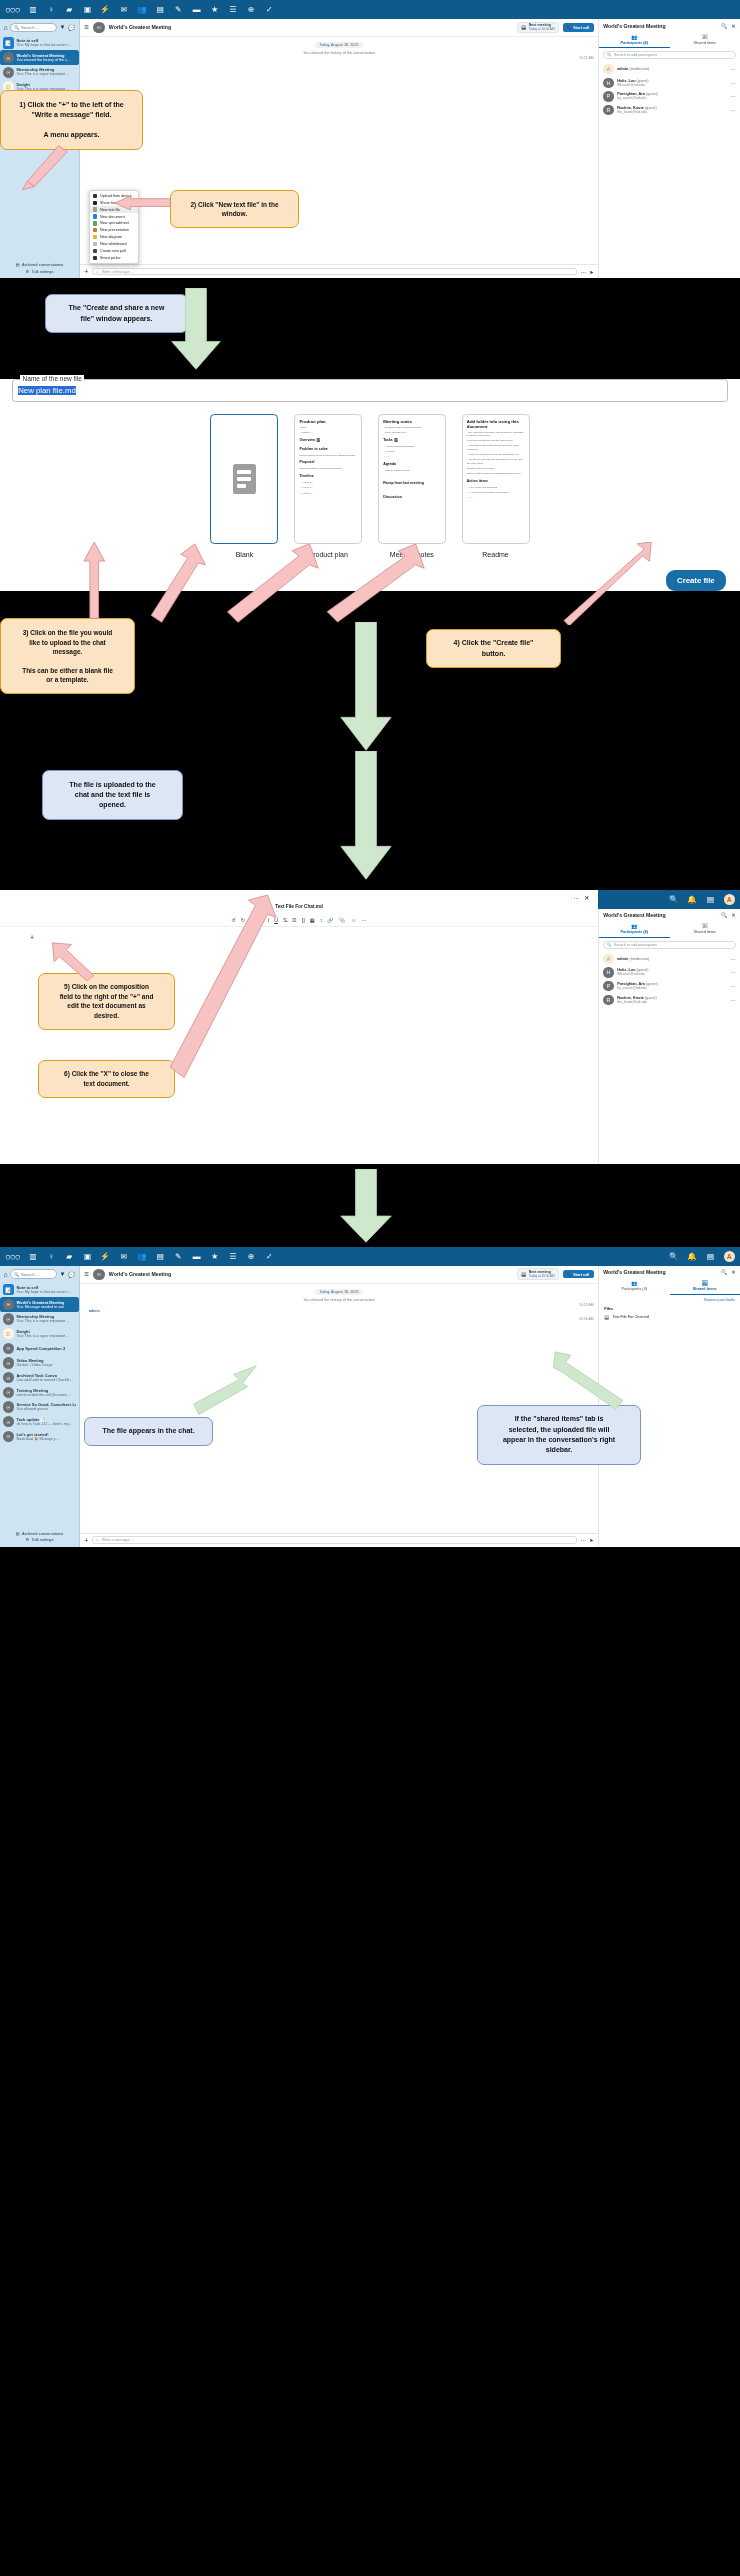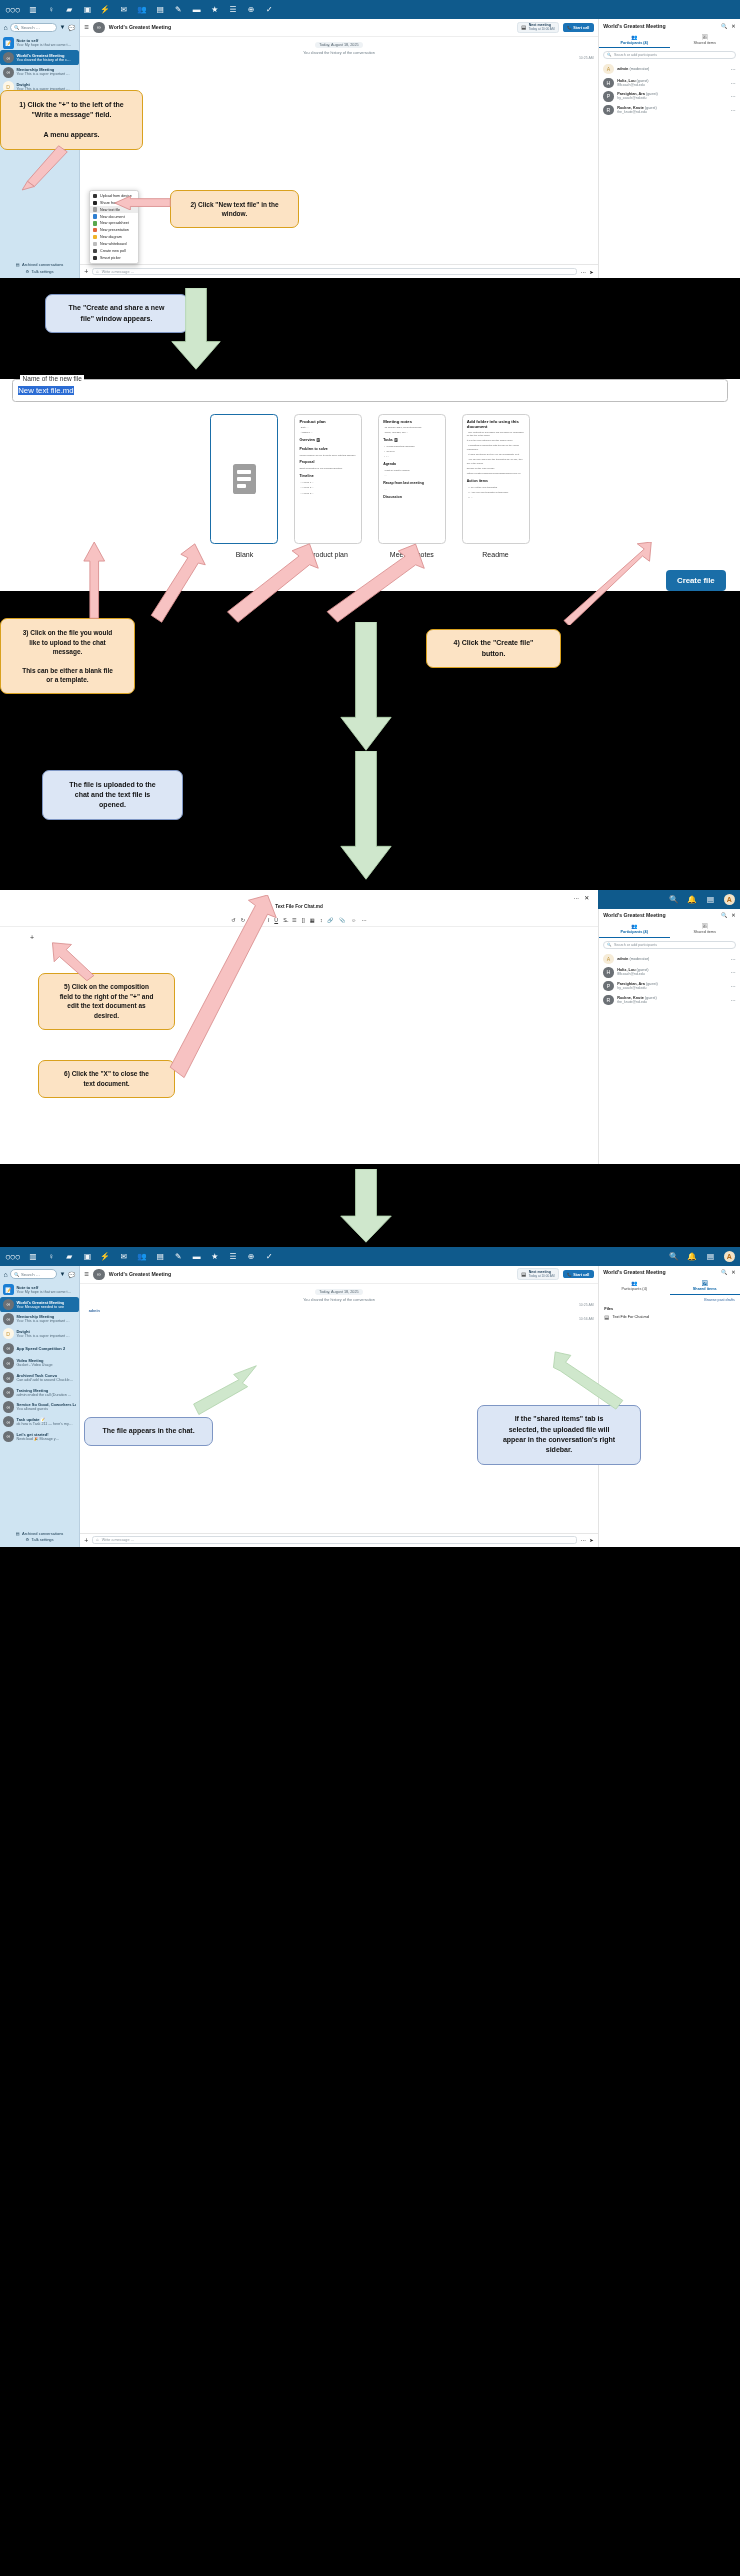--- a/index.html
+++ b/index.html
@@ -115,21 +115,21 @@
   .fieldwrap .val { font-size:7.8px; background:#2b6cd4; color:#fff;}
   .tmpls { display:flex; gap:15.7px; justify-content:center; margin:12px 0 0;}
   .tmpl { width:68px; }
   .tmpl .card { height:130px; border:0.9px solid #d0d0d0; border-radius:4.3px; background:#fff; overflow:hidden; padding:4.3px;}
   .tmpl.sel .card { border:1.7px solid #1a6ea8;}
   .tmpl .cap { text-align:center; font-size:7px; margin-top:7px; color:#222;}
   .tmpl h4 { font-size:4.3px; margin:0 0 1.7px; color:#111;}
   .tmpl p { font-size:2.3px; margin:0 0 1.7px; color:#666; line-height:1.5;}
   .blankicon { width:22.6px;height:30px;background:#9e9e9e;border-radius:2.6px;margin:45px auto 0; position:relative;}
   .blankicon i { position:absolute; background:#fff; left:4.3px; height:3.5px; border-radius:0.9px;}
-  .createbtn { margin:12px 14px 12px auto; width:fit-content; background:#1a6ea8; color:#fff; font-size:7.8px; font-weight:bold; padding:6px 11.3px; border-radius:4px;text-align:right;}
+  .createbtn { margin:12px 14px 12px auto; width:fit-content; background:#1a6ea8; color:#fff; font-size:7.8px; font-weight:bold; padding:6px 11.3px; border-radius:9px;text-align:right;}
 
   
   .editor { background:#fff; }
   .ed-head { position:relative; text-align:center; padding:5.2px 0 3.5px;}
   .ed-title { font-size:4.7px; font-weight:bold;}
   .ed-dots { position:absolute; right:19px; top:5.2px; font-size:5.2px;}
   .ed-x { position:absolute; right:8.7px; top:4.3px; font-size:6px;}
   .ed-tools { display:flex; justify-content:center; gap:5.2px; border-bottom:0.9px solid #eee; padding:2.6px 0; font-size:5.2px; color:#333;}
   .ed-plus { font-size:7px; color:#333; padding:7px 0 0 30px;}
 
@@ -382,21 +382,21 @@
 file" window appears.</span>
   </div>
   <svg class="garrow" style="left:170px;top:10.4px;" width="52" height="83" viewBox="0 0 60 96">
     <polygon points="18,0 42,0 42,62 58,62 30,94 2,62 18,62" fill="#cfe7cc" stroke="#b3d4ae" stroke-width="1"></polygon>
   </svg>
 </div>
 
 <div class="modal" style="position:relative;">
   <div class="fieldwrap">
     <span class="lbl">Name of the new file</span>
-    <span class="val">New text file.md</span>
+    <span class="val">New plan file.md</span>
   </div>
   <div class="tmpls" id="tmpls">
         <div class="tmpl sel">
           <div class="card">
             <div class="blankicon">
               <i style="top:6px;width:14px"></i>
               <i style="top:13px;width:14px"></i>
               <i style="top:20px;width:8.7px"></i>
             </div>
           </div>

